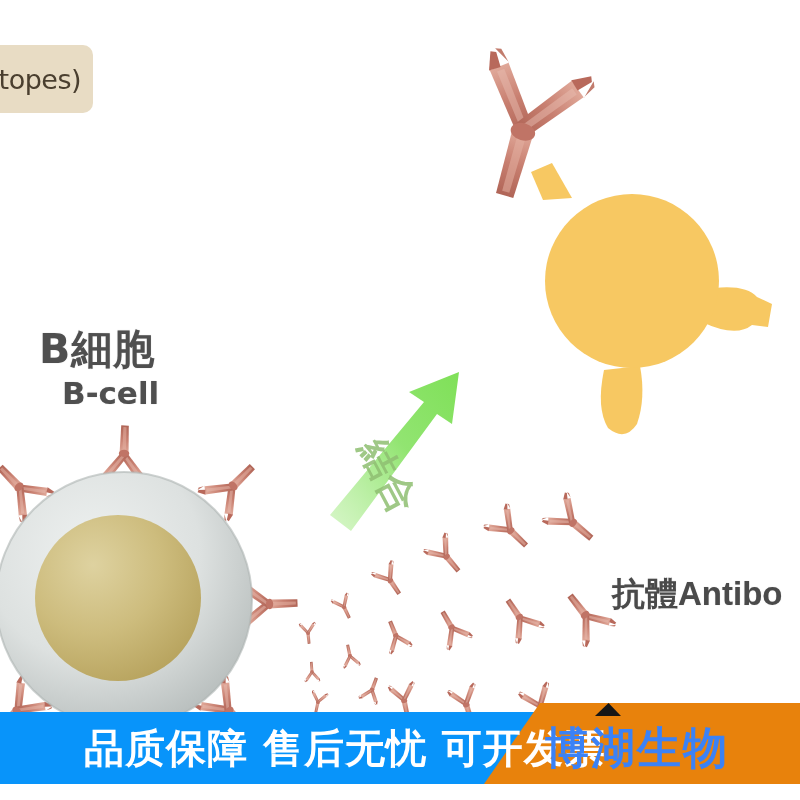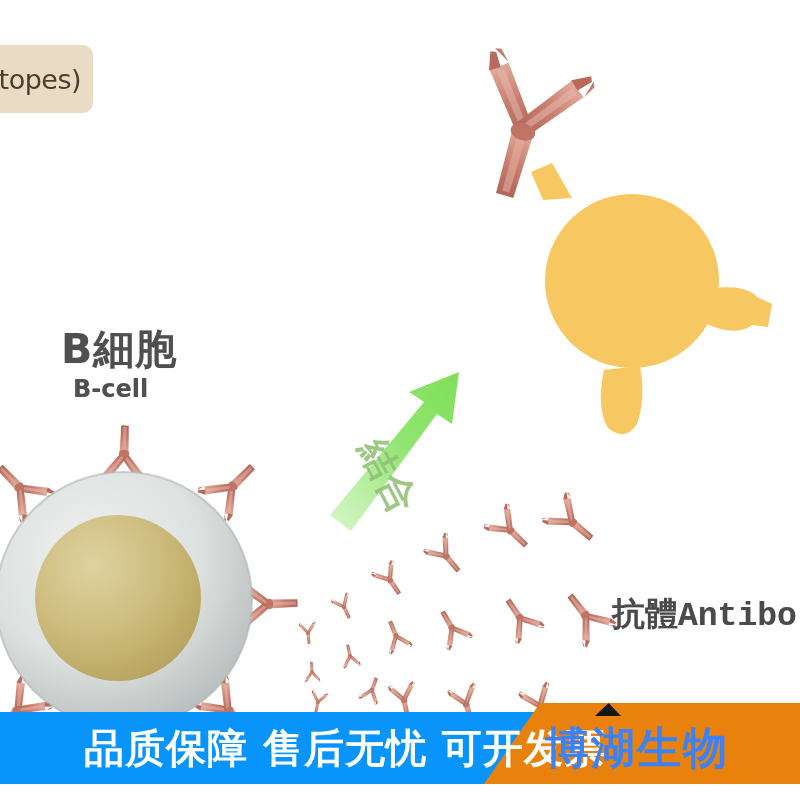--- a/index.html
+++ b/index.html
@@ -35,48 +35,48 @@
     font-size: 27px;
     color: #4a3f2f;
     font-family: "DejaVu Sans", sans-serif;
     white-space: nowrap;
     letter-spacing: -0.5px;
   }
 
   
   .label-bcell {
     position: absolute;
-    left: 61px;
+    left: 39px;
     top: 325px;
     color: #4f4f4f;
     font-weight: bold;
     line-height: 1.18;
     text-shadow: 0 0 1px rgba(80,80,80,.35);
   }
   .label-bcell .cn {
     font-size: 41px;
     letter-spacing: 1px;
     font-family: "DejaVu Sans", sans-serif;
   }
   .label-bcell .en {
-    font-size: 24px;
-    margin-left: 12px;
+    font-size: 31px;
+    margin-left: 23px;
     margin-top: 2px;
     font-family: "DejaVu Sans", sans-serif;
   }
 
   .label-antibody {
     position: absolute;
     left: 612px;
-    top: 592px;
+    top: 572px;
     color: #4a4a4a;
     font-weight: bold;
     font-size: 33px;
     white-space: nowrap;
-    font-family: Liberation Mono, monospace;
+    font-family: Liberation Sans, sans-serif;
     letter-spacing: 0px;
     text-shadow: 0 0 1px rgba(80,80,80,.3);
   }
 
   .label-bind {
     position: absolute;
     left: 392px;
     top: 430px;
     transform: rotate(62deg);
     transform-origin: left top;

